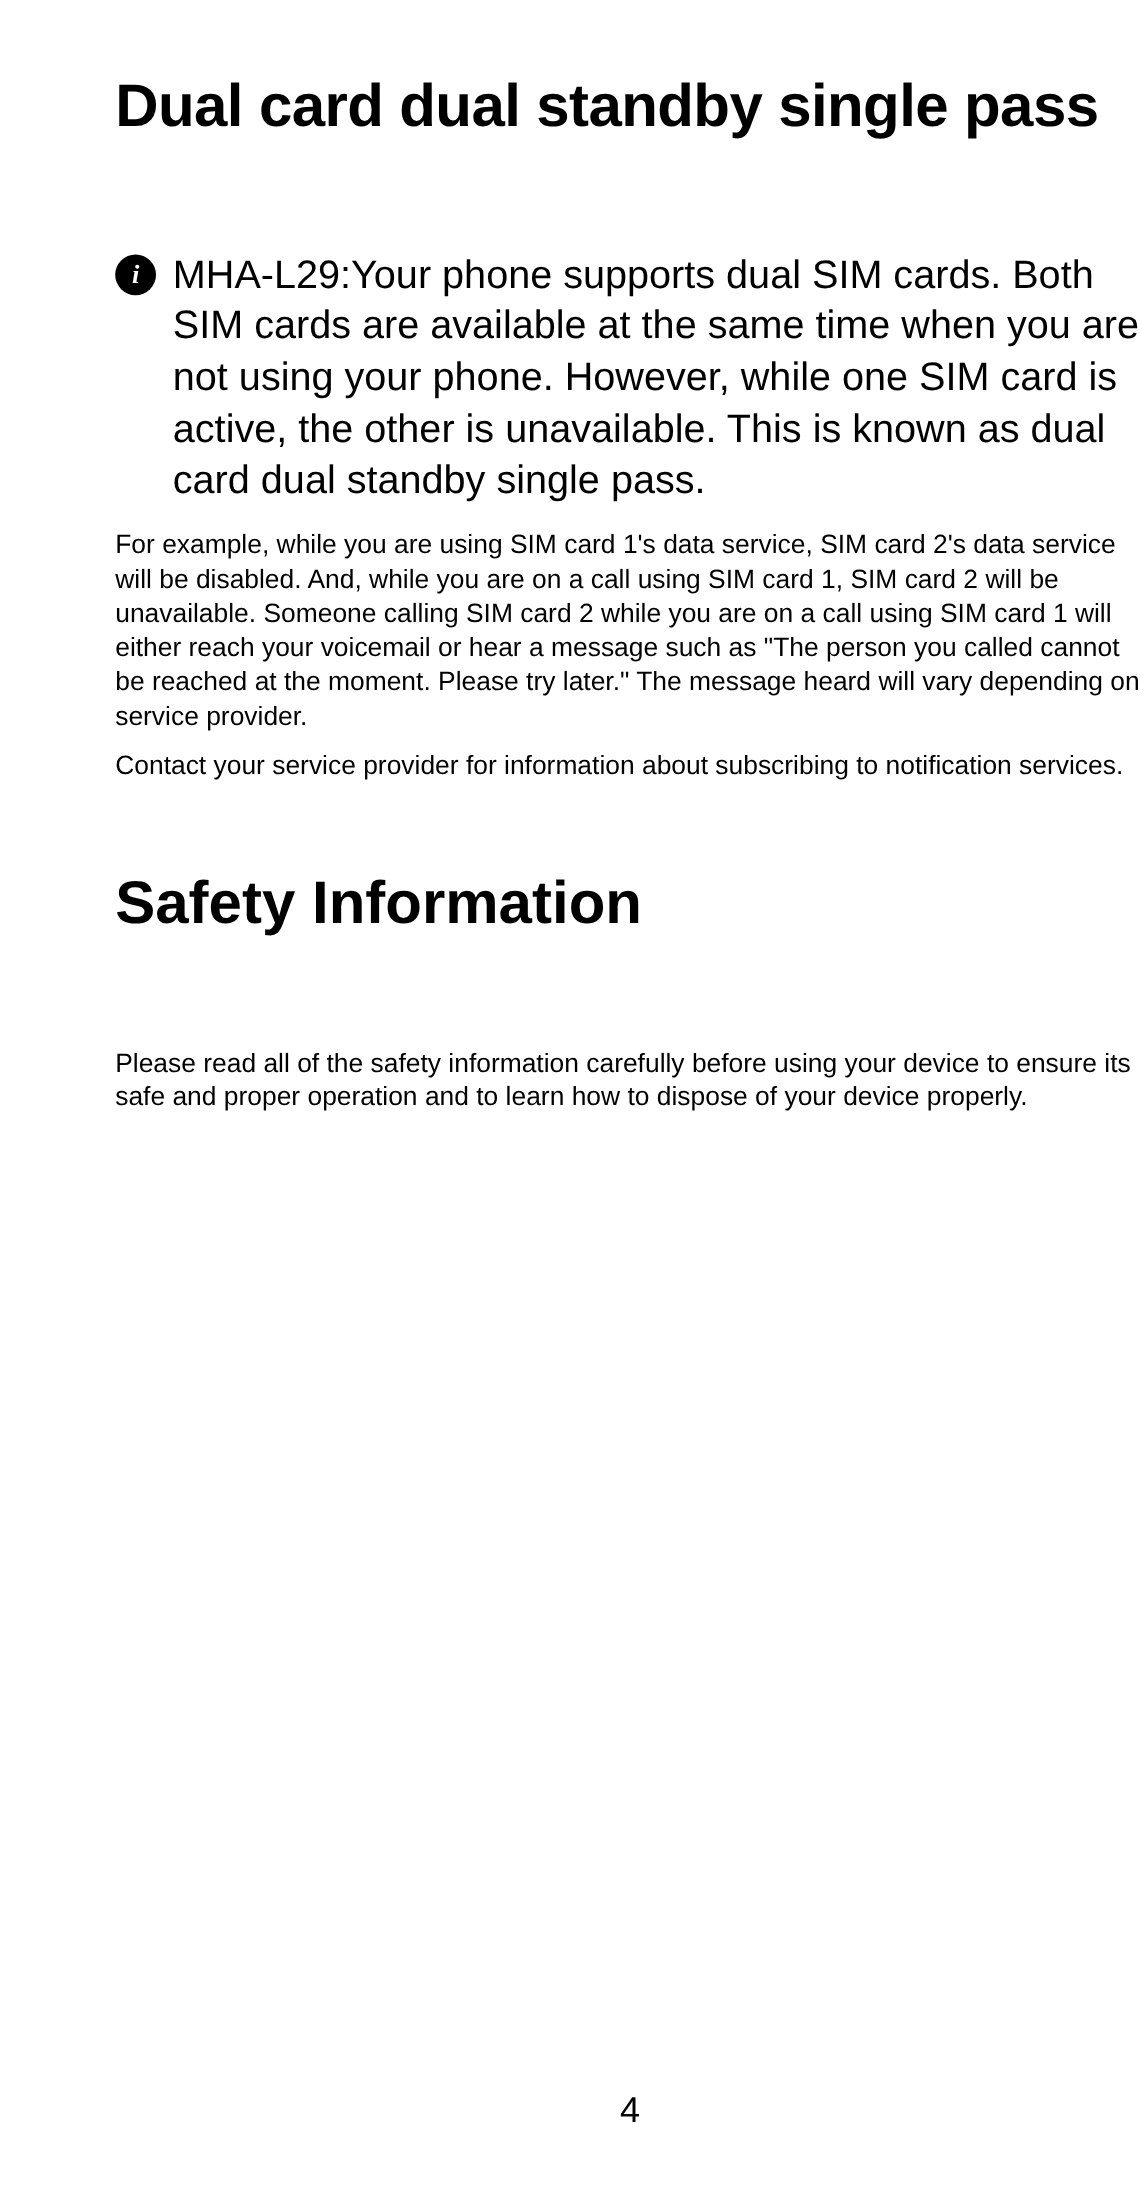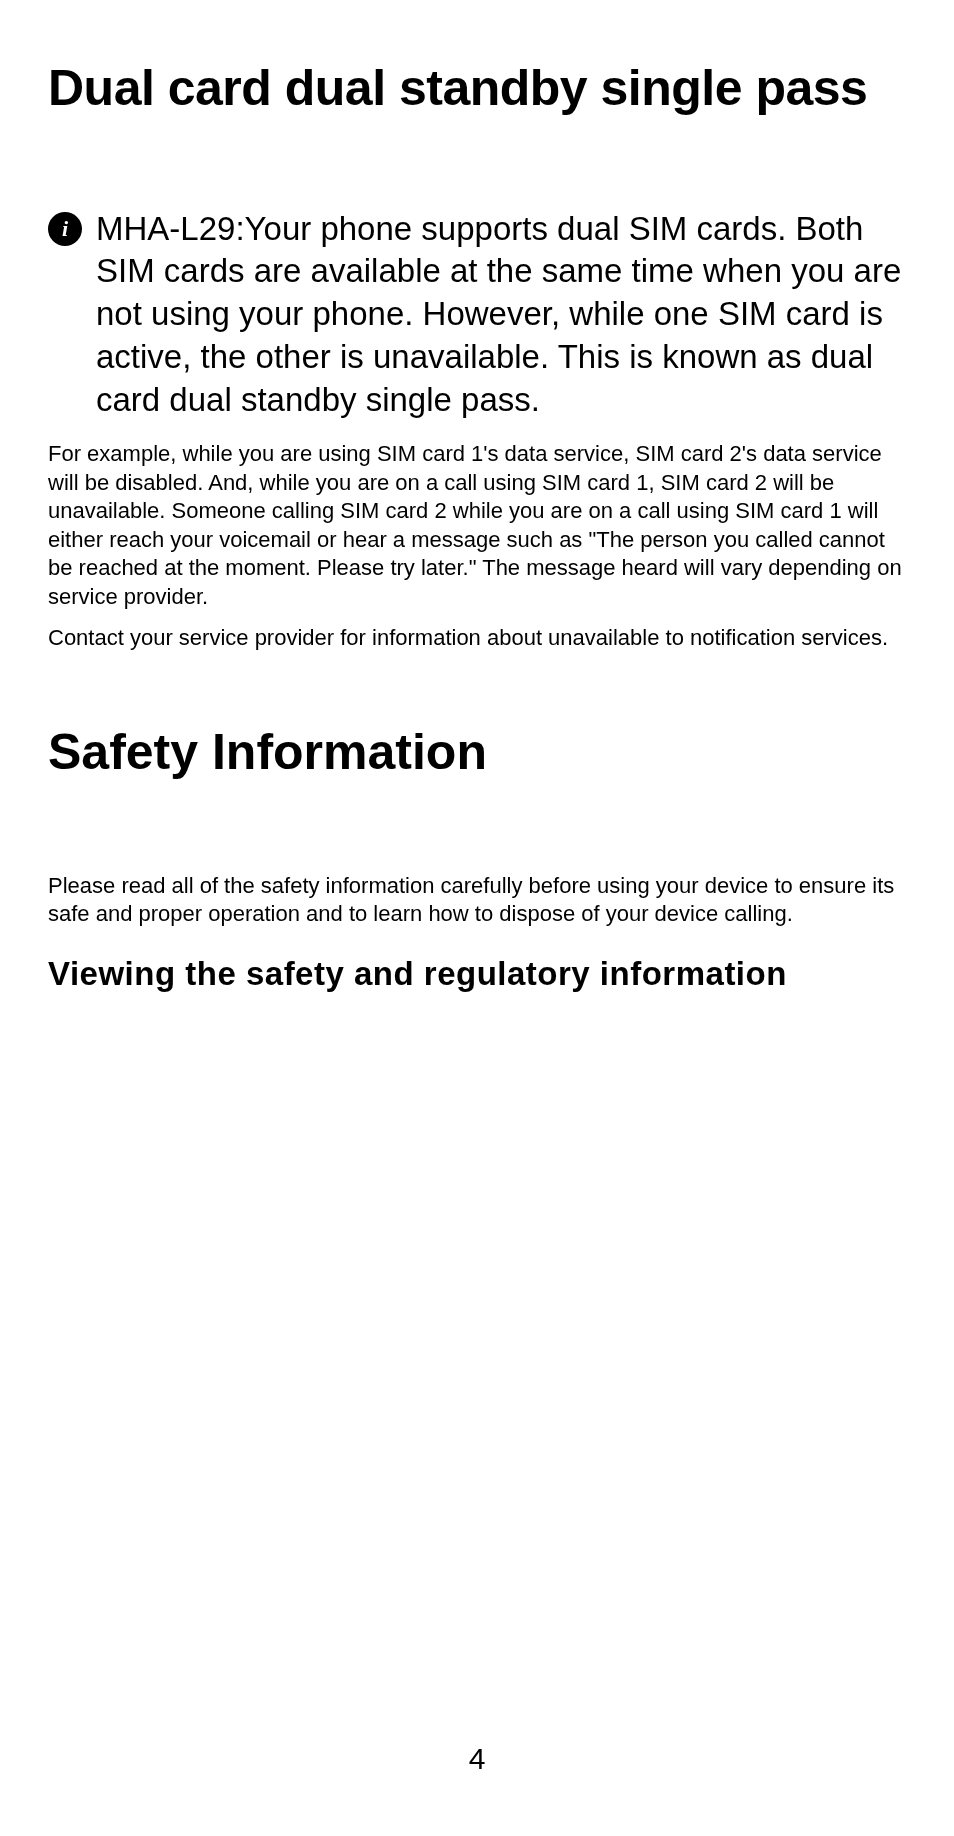--- a/index.html
+++ b/index.html
@@ -70,45 +70,44 @@
   }
   .nav-line { font-size: 33px; line-height: 1.3; }
   .nav-strong { font-weight: 700; }
   .page-num {
     position: absolute;
     left: 0; right: 0;
     bottom: 60px;
     text-align: center;
     font-size: 30px;
   }
-  .wrap { position: relative; width: 100%; height: 100%; }
+  .wrap { position: relative; width: 100%; height: 100%; margin-left: 48px; }
 </style>
 </head>
 <body>
 
 <div class="wrap">
 
   <h1 class="h1">Dual card dual standby single pass</h1>
 
   <div class="info-block">
     <div class="info-icon-wrap">
       <div class="info-icon">i</div>
     </div>
     <div class="info-text">
       <span class="info-strong">MHA-L29</span><span>:Your phone supports dual SIM cards. Both SIM cards are available at the same time when you are not using your phone. However, while one SIM card is active, the other is unavailable. This is known as dual card dual standby single pass.</span>
     </div>
   </div>
 
   <p class="para">For example, while you are using SIM card 1's data service, SIM card 2's data service will be disabled. And, while you are on a call using SIM card 1, SIM card 2 will be unavailable. Someone calling SIM card 2 while you are on a call using SIM card 1 will either reach your voicemail or hear a message such as "The person you called cannot be reached at the moment. Please try later." The message heard will vary depending on service provider.</p>
-  <p class="para">Contact your service provider for information about unavailable to notification services.</p>
+  <p class="para">Contact your service provider for information about subscribing to notification services.</p>
 
   <div class="section-gap"></div>
 
   <h2 class="h2">Safety Information</h2>
 
-  <p class="para">Please read all of the safety information carefully before using your device to ensure its safe and proper operation and to learn how to dispose of your device calling.</p>
+  <p class="para">Please read all of the safety information carefully before using your device to ensure its safe and proper operation and to learn how to dispose of your device properly.</p>
 
-  <h3 class="h3">Viewing the safety and regulatory information</h3>
 
 
   <div class="page-num">4</div>
 
 </div>
 
 </body></html>

